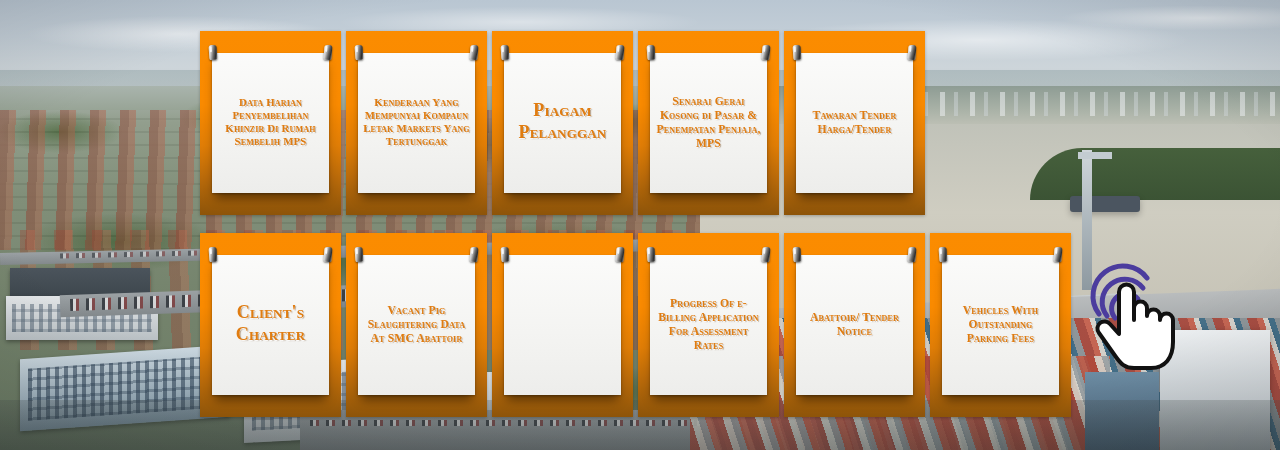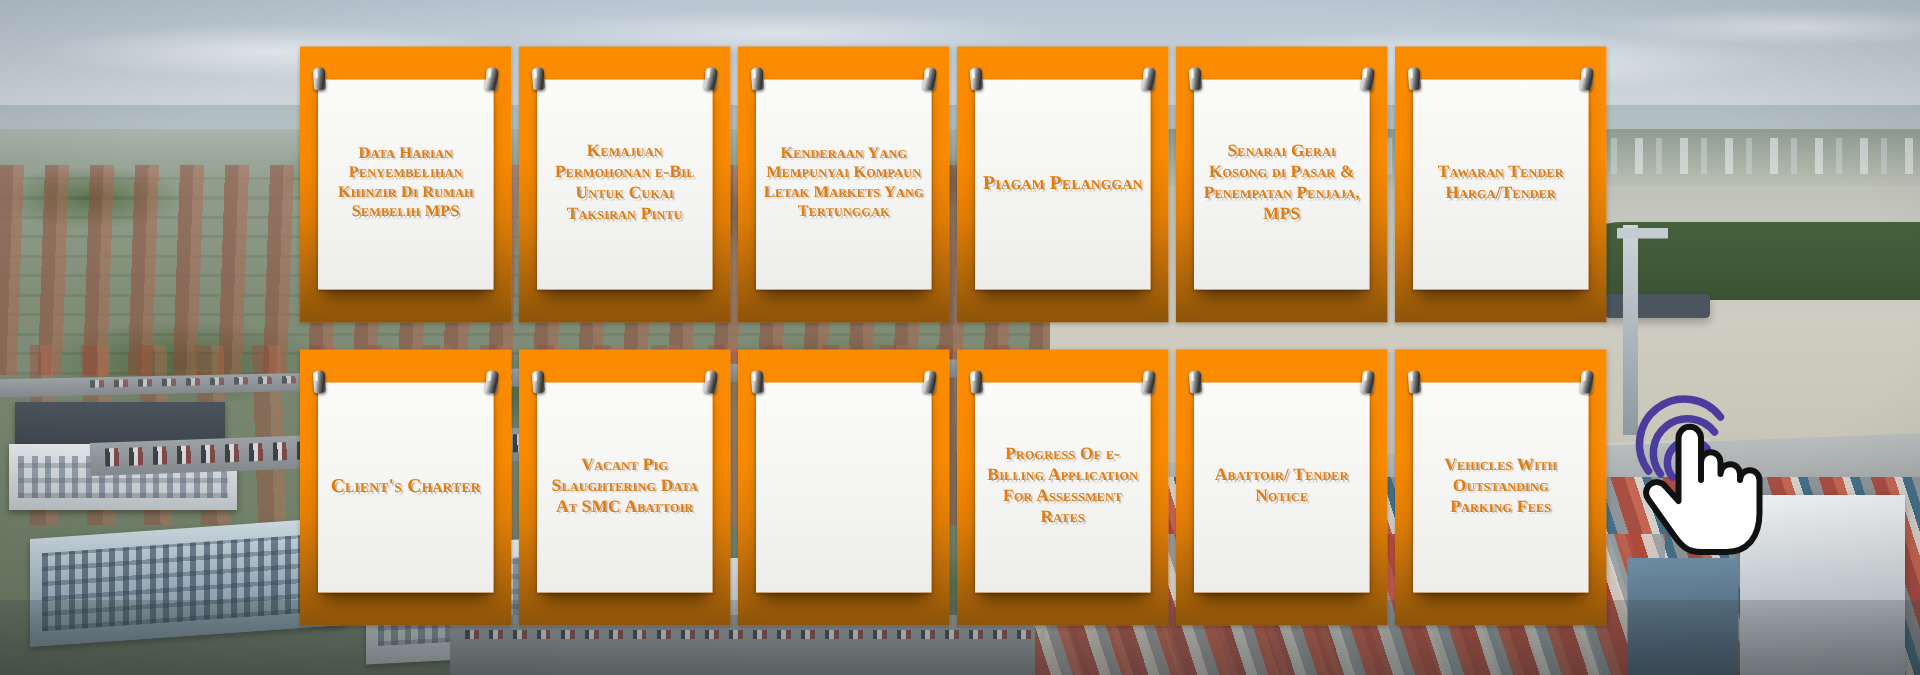--- a/index.html
+++ b/index.html
@@ -244,21 +244,21 @@
     left:1px; top:1px;
     width:2px; height:6px;
     background:rgba(255,255,255,.85);
     border-radius:2px;
   }
 
   .card-title {
     font-family:"Liberation Serif", serif;
     font-variant:small-caps;
     font-weight:bold;
-    font-size:13px;
+    font-size:18px;
     line-height:1.22;
     letter-spacing:.2px;
     text-align:center;
     color:#e07c10;
     text-shadow:
       0 1px 0 rgba(255,255,255,.9),
       1px 1px 1px rgba(90,50,10,.45);
     word-break:break-word;
   }
   .card-title.sm  { font-size:11.5px; }
@@ -330,27 +330,20 @@
     <div class="row">
 
       <div class="panel">
         <div class="paper">
           <span class="clip left"></span>
           <span class="clip right"></span>
           <div class="card-title xs">Data Harian Penyembelihan Khinzir Di Rumah Sembelih MPS</div>
         </div>
       </div>
 
-      <div class="panel">
-        <div class="paper">
-          <span class="clip left"></span>
-          <span class="clip right"></span>
-          <div class="card-title sm">Kemajuan Permohonan e-Bil Untuk Cukai Taksiran Pintu</div>
-        </div>
-      </div>
 
       <div class="panel">
         <div class="paper">
           <span class="clip left"></span>
           <span class="clip right"></span>
           <div class="card-title xs">Kenderaan Yang Mempunyai Kompaun Letak Markets Yang Tertunggak</div>
         </div>
       </div>
 
       <div class="panel">

